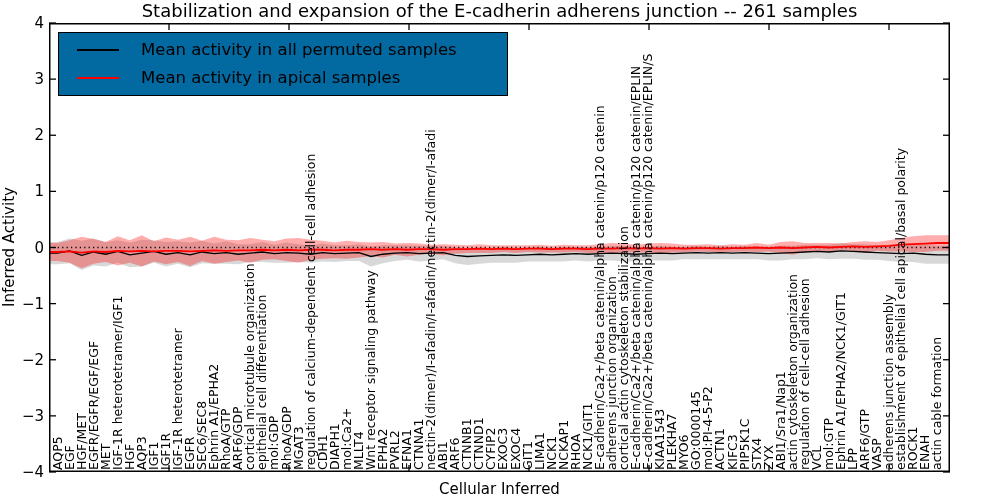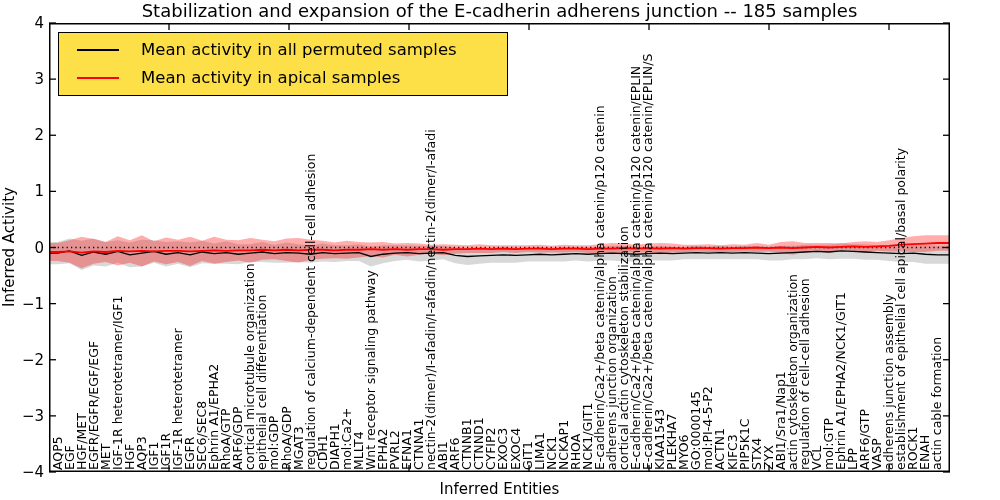--- a/index.html
+++ b/index.html
@@ -29,21 +29,21 @@
     position:absolute;left:2px;width:42px;height:18px;
     text-align:right;font-size:15px;line-height:18px;
   }
   .xtick-label{
     position:absolute;height:12px;line-height:12px;
     font-size:12.5px;white-space:nowrap;
     transform:rotate(-90deg);transform-origin:0 100%;
   }
   .legend{
     position:absolute;left:58px;top:32px;width:450px;height:64px;
-    background:#fde047;border:1.6px solid #000;
+    background:#0369a1;border:1.6px solid #000;
     display:flex;flex-direction:column;justify-content:space-evenly;
     box-sizing:border-box;z-index:5;
   }
   .legend-row{display:flex;align-items:center;gap:22px;padding-left:18px;}
   .legend-line{width:42px;height:0;border-top:2px solid #000;flex:0 0 auto;}
   .legend-text{font-size:16.5px;line-height:20px;white-space:nowrap;}
 </style>
 </head>
 <body>
 
@@ -171,23 +171,23 @@
       <div class="ytick-label" style="top: 70.125px;">3</div>
       <div class="ytick-label" style="top: 126.25px;">2</div>
       <div class="ytick-label" style="top: 182.375px;">1</div>
       <div class="ytick-label" style="top: 238.5px;">0</div>
       <div class="ytick-label" style="top: 294.625px;">−1</div>
       <div class="ytick-label" style="top: 350.75px;">−2</div>
       <div class="ytick-label" style="top: 406.875px;">−3</div>
       <div class="ytick-label" style="top: 463px;">−4</div>
     </div>
 
-  <div class="title">Stabilization and expansion of the E-cadherin adherens junction -- 185 samples</div>
+  <div class="title">Stabilization and expansion of the E-cadherin adherens junction -- 261 samples</div>
   <div class="ylabel">Inferred Activity</div>
-  <div class="xlabel-axis">Inferred Entities</div>
+  <div class="xlabel-axis">Cellular Inferred</div>
 
   <div class="legend">
     <div class="legend-row">
       <span class="legend-line" style="border-top-color: rgb(0, 0, 0);"></span>
       <span class="legend-text">Mean activity in all permuted samples</span>
     </div>
     <div class="legend-row">
       <span class="legend-line" style="border-top-color: rgb(255, 0, 0);"></span>
       <span class="legend-text">Mean activity in apical samples</span>
     </div>

